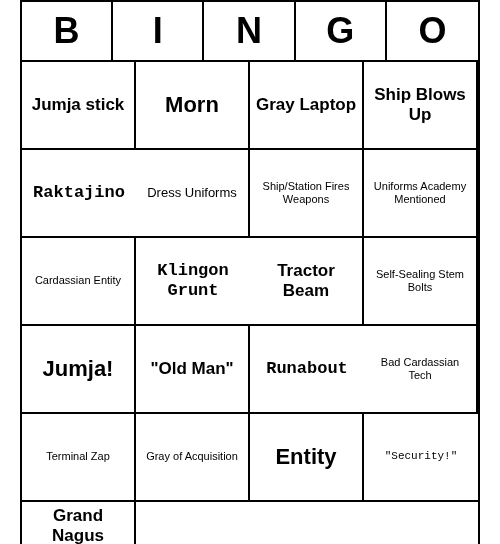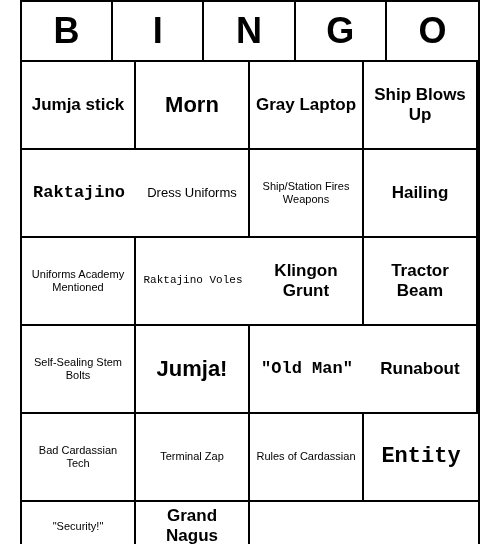--- a/index.html
+++ b/index.html
@@ -98,28 +98,25 @@
       </div>
       <div class="bingo-cell medium-text">
         <span class="cell-text">Raktajino</span>
       </div>
       <div class="bingo-cell">
         <span class="cell-text">Dress Uniforms</span>
       </div>
       <div class="bingo-cell small-text">
         <span class="cell-text">Ship/Station Fires Weapons</span>
       </div>
-      <div class="bingo-cell medium-text">
-        <span class="cell-text">Hailing</span>
-      </div>
       <div class="bingo-cell small-text">
         <span class="cell-text">Uniforms Academy Mentioned</span>
       </div>
       <div class="bingo-cell small-text">
-        <span class="cell-text">Raktajino Voles</span>
+        <span class="cell-text">Cardassian Entity</span>
       </div>
       <div class="bingo-cell medium-text">
         <span class="cell-text">Klingon Grunt</span>
       </div>
       <div class="bingo-cell medium-text">
         <span class="cell-text">Tractor Beam</span>
       </div>
       <div class="bingo-cell small-text">
         <span class="cell-text">Self-Sealing Stem Bolts</span>
       </div>
@@ -132,21 +129,21 @@
       <div class="bingo-cell medium-text">
         <span class="cell-text">Runabout</span>
       </div>
       <div class="bingo-cell small-text">
         <span class="cell-text">Bad Cardassian Tech</span>
       </div>
       <div class="bingo-cell small-text">
         <span class="cell-text">Terminal Zap</span>
       </div>
       <div class="bingo-cell small-text">
-        <span class="cell-text">Rules of Cardassian</span>
+        <span class="cell-text">Gray of Acquisition</span>
       </div>
       <div class="bingo-cell large-text">
         <span class="cell-text">Entity</span>
       </div>
       <div class="bingo-cell small-text">
         <span class="cell-text">"Security!"</span>
       </div>
       <div class="bingo-cell medium-text">
         <span class="cell-text">Grand Nagus</span>
       </div>

